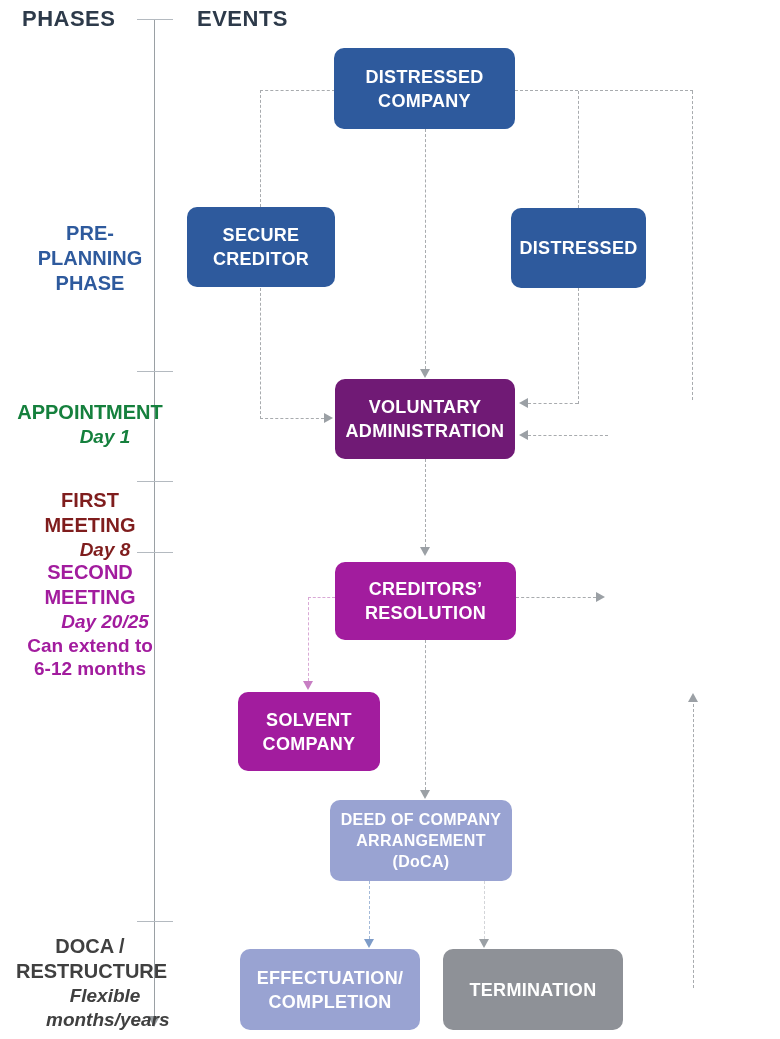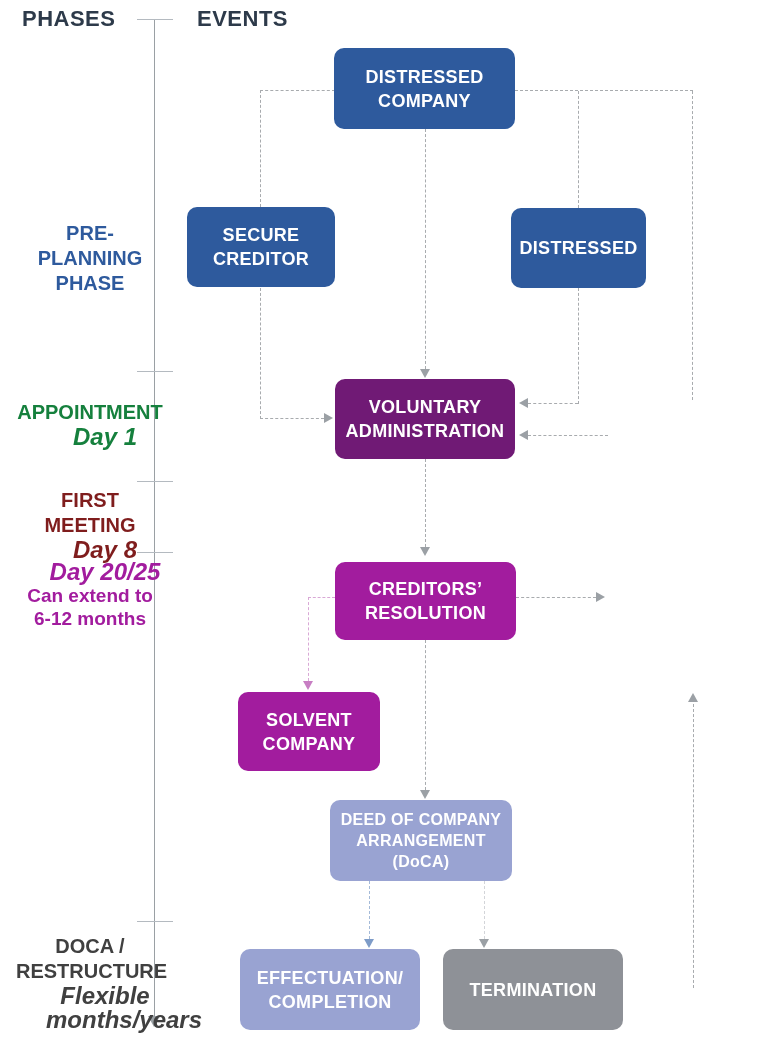--- a/index.html
+++ b/index.html
@@ -8,21 +8,21 @@
     font-family:"Liberation Sans", sans-serif; overflow:hidden;
   }
   
   .col-header { position:absolute; font-size:22px; font-weight:bold; color:#2d3a4a; letter-spacing:0.5px; }
   
   .tl-line { position:absolute; left:154px; top:19px; width:0; height:997px; border-left:1.5px solid #9aa0a4; }
   .tl-tick { position:absolute; left:137px; width:36px; height:0; border-top:1.5px solid #b4bac0; }
   
   .pl { position:absolute; left:16px; width:148px; text-align:center; }
   .pl .t { font-size:20px; font-weight:bold; line-height:25px; white-space:pre-line; }
-  .pl .s { font-size:24px; font-weight:600; font-style:italic; line-height:24px; white-space:pre-line;padding-left:30px; }
+  .pl .s { font-size:19px; font-weight:600; font-style:italic; line-height:24px; white-space:pre-line;padding-left:30px; }
   .pl .n { font-size:19px; font-weight:bold; line-height:23px; white-space:pre-line; }
   .c-preplan { color:#2e5a9d; }
   .c-appoint { color:#15803d; }
   .c-first   { color:#7f1d1d; }
   .c-second  { color:#a21c9e; }
   .c-docaph  { color:#404040; }
   
   .box {
     position:absolute; border-radius:10px; color:#ffffff;
     display:flex; align-items:center; justify-content:center; text-align:center;
@@ -73,20 +73,22 @@
   </div>
   <div class="pl" style="top:400px;">
     <div class="t c-appoint">APPOINTMENT</div>
     <div class="s c-appoint">Day 1</div>
   </div>
   <div class="pl" style="top:488px;">
     <div class="t c-first">FIRST MEETING</div>
     <div class="s c-first">Day 8</div>
   </div>
   <div class="pl" style="top:560px;">
+    <div class="t c-second">SECOND
+MEETING</div>
     <div class="s c-second">Day 20/25</div>
     <div class="n c-second">Can extend to
 6-12 months</div>
   </div>
   <div class="pl" style="top:934px;">
     <div class="t c-docaph">DOCA /
 RESTRUCTURE</div>
     <div class="s c-docaph">Flexible
 months/years</div>
   </div>

